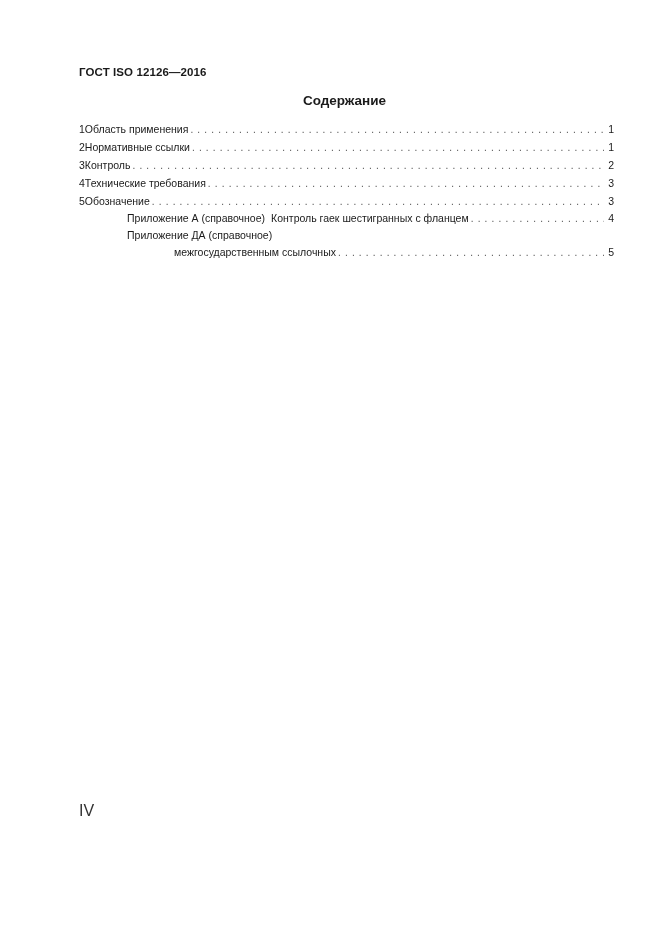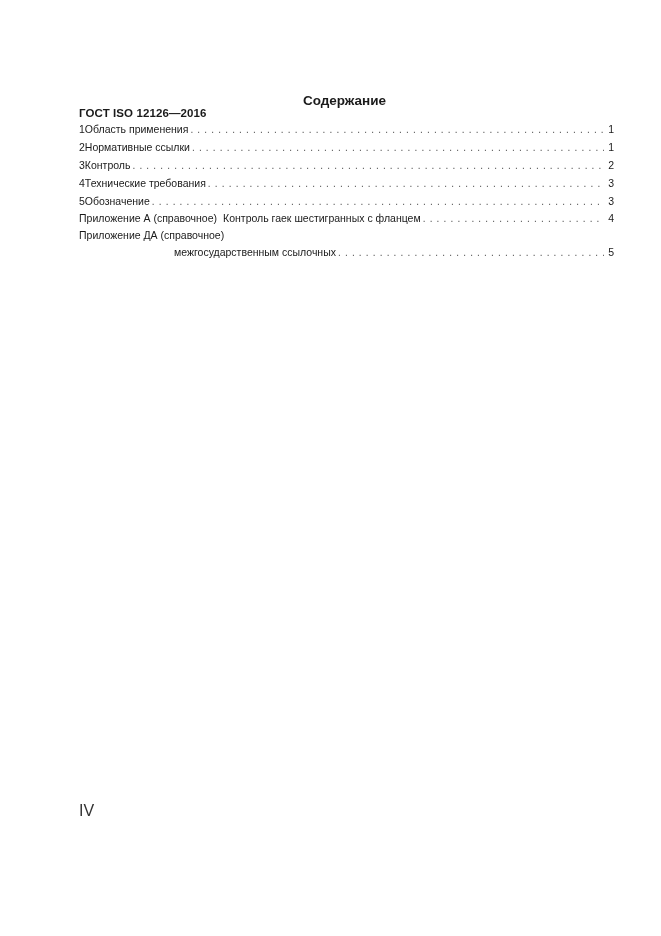--- a/index.html
+++ b/index.html
@@ -15,21 +15,20 @@
       font-family: "Liberation Sans", sans-serif;
       color: #1a1a1a;
     }
     .page-header {
       position: absolute;
       left: 79px;
       top: 66px;
       font-size: 11.5px;
       font-weight: bold;
       letter-spacing: 0.1px;
-      margin-top: 41px;
     }
     .toc-title {
       position: absolute;
       left: 0;
       width: 661px;
       top: 93px;
       text-align: center;
       font-size: 13.5px;
       font-weight: bold;
       padding-left: 28px;
@@ -75,20 +74,21 @@
       word-spacing: 1.4px;
     }
     .toc-page {
       flex: 0 0 auto;
       text-align: right;
       min-width: 8px;
     }
     .appendix-prefix {
       display: inline-block;
       margin-right: 6px;
+      margin-left: 48px;
     }
     .toc-cont {
       padding-left: 95px;
     }
     .page-number {
       position: absolute;
       left: 79px;
       top: 802px;
       font-size: 16px;
       color: #333;

